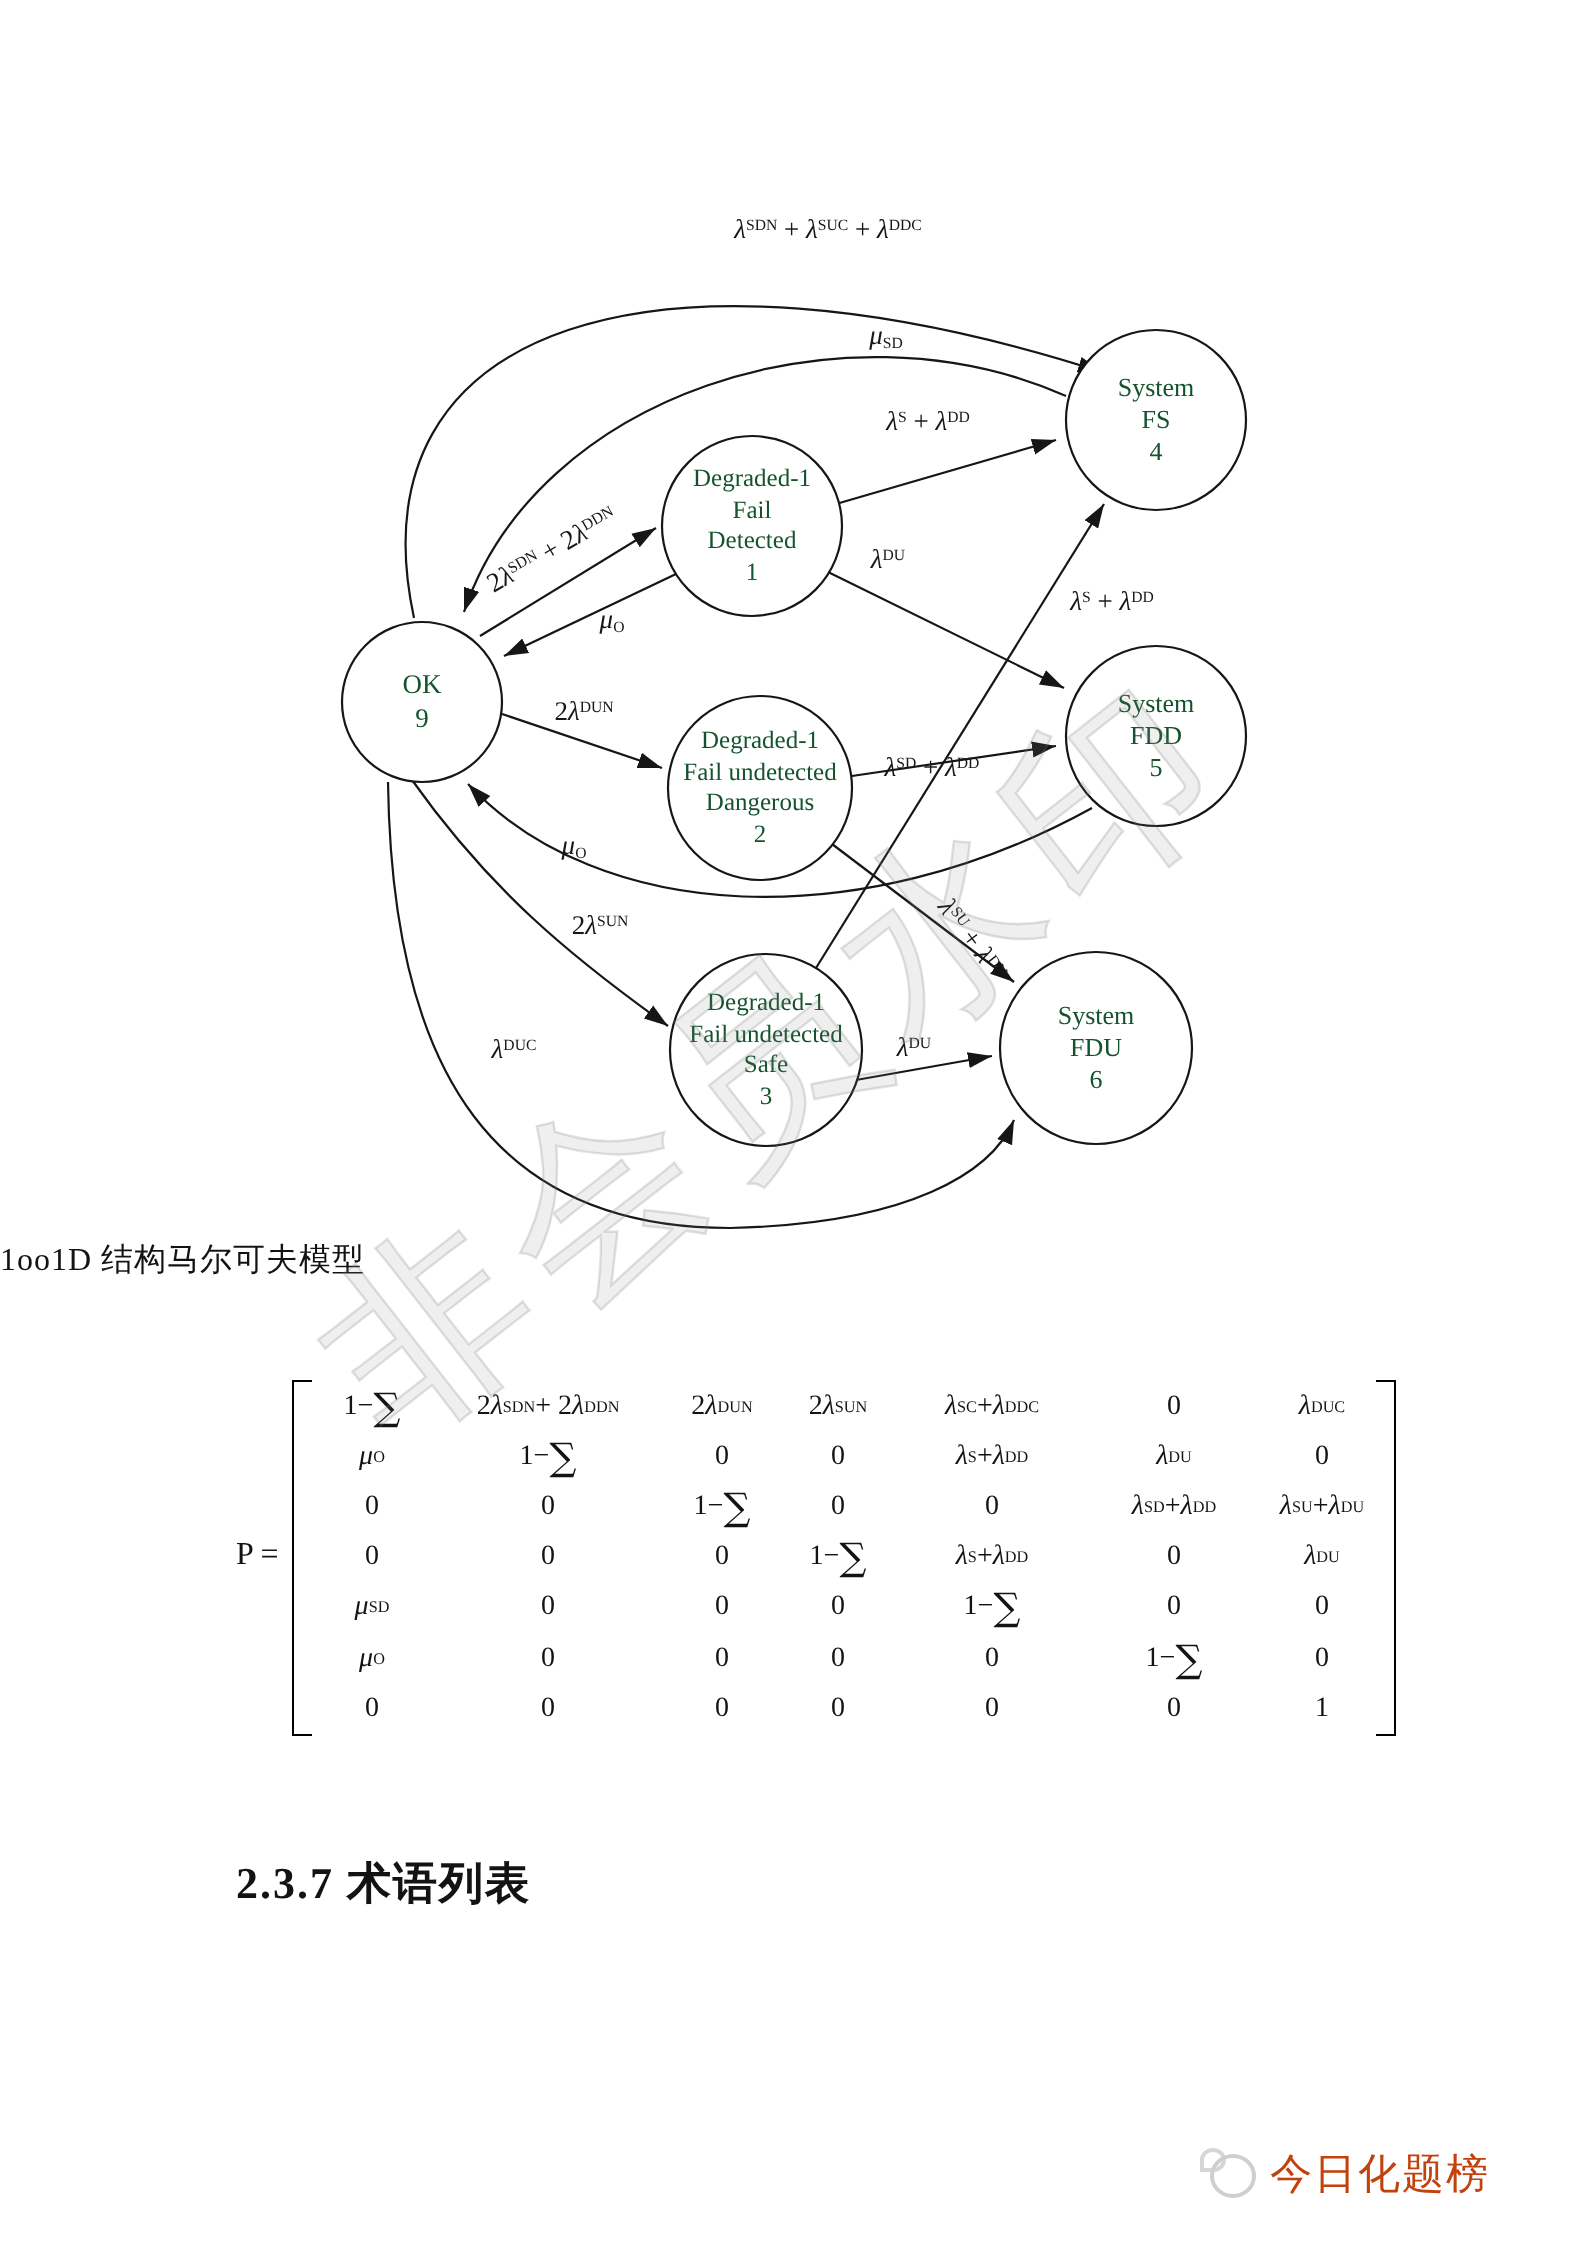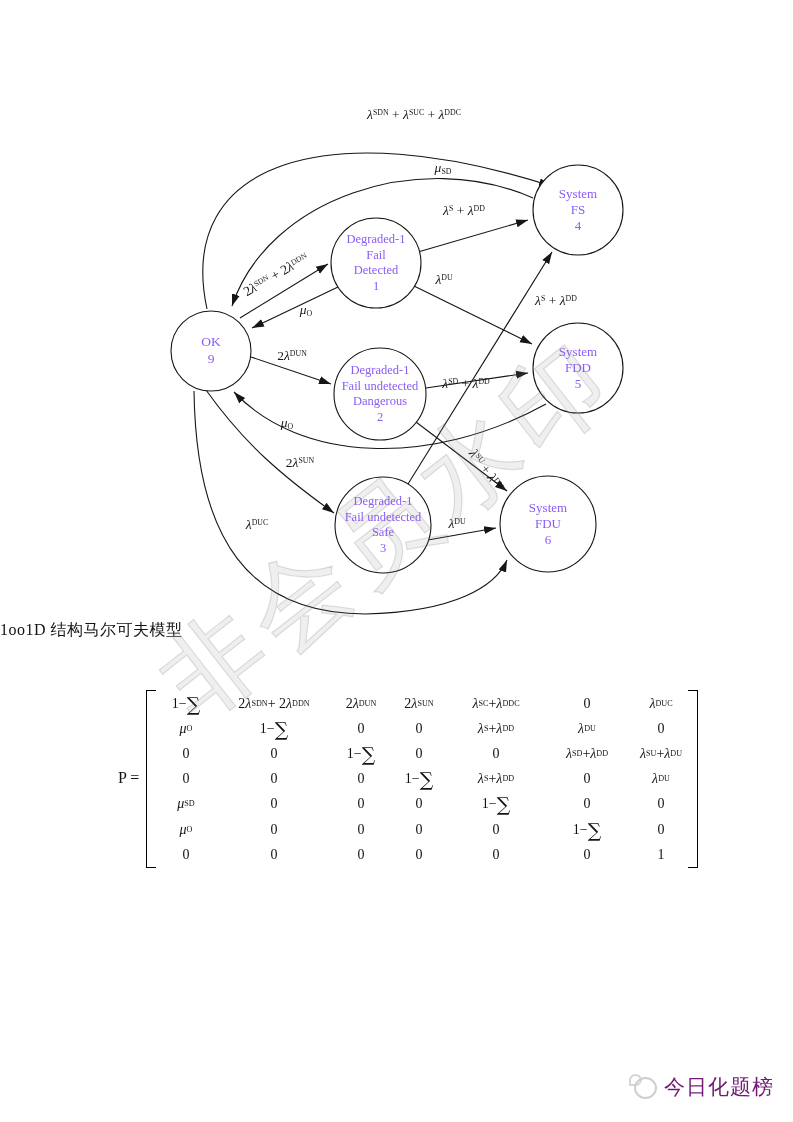--- a/index.html
+++ b/index.html
@@ -1,40 +1,40 @@
 <!DOCTYPE html>
 <html><head>
 <meta charset="utf-8">
 <style>
   html,body{margin:0;padding:0}
   body{width:793px;height:1122px;position:relative;background:#fff;overflow:hidden;
        font-family:"Liberation Serif","DejaVu Serif",serif;color:#131313}
   .page{position:absolute;inset:0;background:#fff}
   svg.diagram{position:absolute;left:0;top:0}
   .nlabel{position:absolute;transform:translate(-50%,-50%);text-align:center;white-space:pre-line;
-          font-size:12.5px;line-height:1.24;color:#8b5cf6}
+          font-size:12.5px;line-height:1.24;color:#14532d}
   .elabel{position:absolute;transform:translate(-50%,-50%);font-size:13.5px;white-space:nowrap;color:#161616}
   i{font-style:italic}
   sup{font-size:.58em;vertical-align:.5em;line-height:0;font-style:normal}
   sub{font-size:.58em;vertical-align:-.25em;line-height:0;font-style:normal}
   .sum{font-size:1.35em;line-height:0;font-style:normal;font-family:"DejaVu Serif",serif}
   .caption{position:absolute;left:0;width:793px;top:620px;text-align:left;font-size:16px;letter-spacing:.5px}
   .intro{position:absolute;left:120px;top:655px;font-size:16px}
   .plhs{position:absolute;left:118px;top:769px;font-size:16px}
   .matrix{position:absolute;left:146px;top:690px;width:552px;height:178px}
   .bracket{position:absolute;top:0;bottom:0;width:9px}
   .bracket.l{left:0;border-left:1.6px solid #000;border-top:1.6px solid #000;border-bottom:1.6px solid #000}
   .bracket.r{right:0;border-right:1.6px solid #000;border-top:1.6px solid #000;border-bottom:1.6px solid #000}
   .mgrid{position:absolute;left:10px;top:1px;display:grid;grid-template-columns:60px 116px 58px 58px 96px 86px 62px}
   .mcell{height:25.2px;display:flex;align-items:center;justify-content:center;font-size:14px;white-space:nowrap}
   .note{position:absolute;left:120px;top:872px;font-size:16px}
   .note .sum{font-size:1.55em}
   .heading{position:absolute;left:118px;top:927px;font-size:22px;font-weight:bold;letter-spacing:1px}
   .pagenum{position:absolute;left:0;width:793px;top:1042px;text-align:center;font-size:13px}
-  .brand{position:absolute;left:629px;top:1073px;display:flex;align-items:center;gap:7px;color:#701a75}
+  .brand{position:absolute;left:600px;top:1073px;display:flex;align-items:center;gap:7px;color:#c2410c}
   .brand-text{font-size:21px;letter-spacing:1px;font-family:"Liberation Sans","DejaVu Sans",sans-serif}
   .brand-icon{position:relative;width:28px;height:26px}
   .bi-big{position:absolute;right:0;top:3px;width:19px;height:18px;border:2px solid #cfcfcf;border-radius:50%}
   .bi-small{position:absolute;left:0;top:0;width:9px;height:8px;border:2px solid #d6d6d6;border-radius:50% 50% 50% 0}
   .watermark{position:absolute;left:48px;top:468px;width:680px;height:124px;line-height:124px;text-align:center;
              font-size:100px;letter-spacing:8px;white-space:nowrap;z-index:9;pointer-events:none;
              color:rgba(130,130,130,.13);-webkit-text-stroke:1.2px rgba(120,120,120,.22);
              transform:rotate(-38deg)}
 </style>
 </head>
@@ -185,20 +185,21 @@
         <div class="mcell">0</div>
         <div class="mcell">0</div>
         <div class="mcell">0</div>
         <div class="mcell">0</div>
         <div class="mcell">0</div>
         <div class="mcell">1</div>
       </div>
   </div>
 
 
+  <div class="heading">2.3.7 术语列表</div>
 
 
   <div class="brand">
     <span class="brand-icon">
       <span class="bi-small"></span>
       <span class="bi-big"></span>
     </span>
     <span class="brand-text">今日化题榜</span>
   </div>
 

